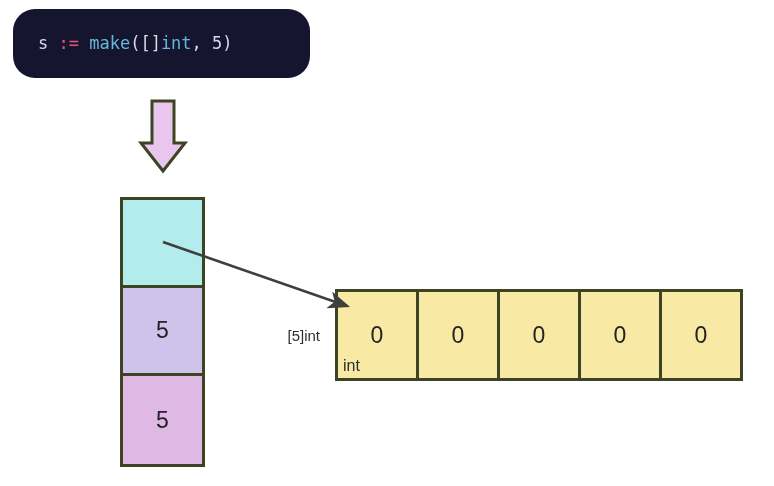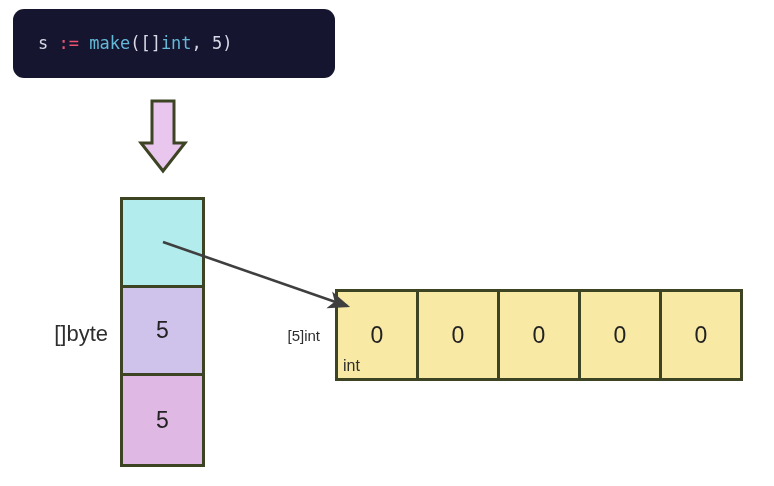--- a/index.html
+++ b/index.html
@@ -14,24 +14,24 @@
     height: 486px;
     background: #ffffff;
     overflow: hidden;
   }
 
   
   .code-box {
     position: absolute;
     left: 13px;
     top: 9px;
-    width: 322px;
+    width: 297px;
     height: 69px;
     background: #15152f;
-    border-radius: 11px;
+    border-radius: 22px;
     box-sizing: border-box;
   }
   .code-line {
     position: absolute;
     left: 25px;
     top: 0;
     height: 69px;
     line-height: 69px;
     font-family: "DejaVu Sans Mono", "Liberation Mono", monospace;
     font-size: 17px;
@@ -128,21 +128,20 @@
 </style>
 </head>
 <body>
 
 <div class="canvas">
 
   <div class="code-box">
     <div class="code-line"><span class="tok-plain">s </span><span class="tok-operator">:= </span><span class="tok-function">make</span><span class="tok-plain">([]</span><span class="tok-type">int</span><span class="tok-plain">, 5)</span></div>
   </div>
 
-  <div class="label-slice">[]byte</div>
 
   <div class="stack">
     <div class="stack-cell cell-pointer">
         <span></span>
       </div>
     <div class="stack-cell cell-length">
         <span>5</span>
       </div>
     <div class="stack-cell cell-capacity">
         <span>5</span>

